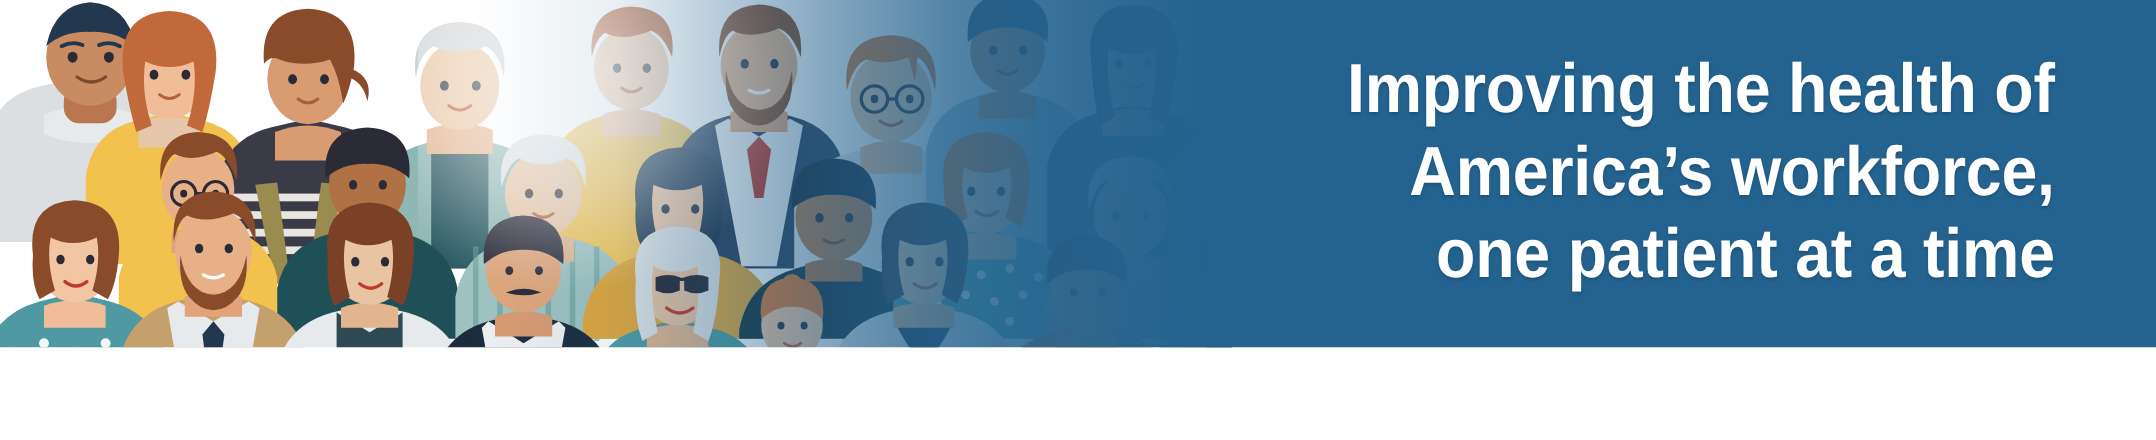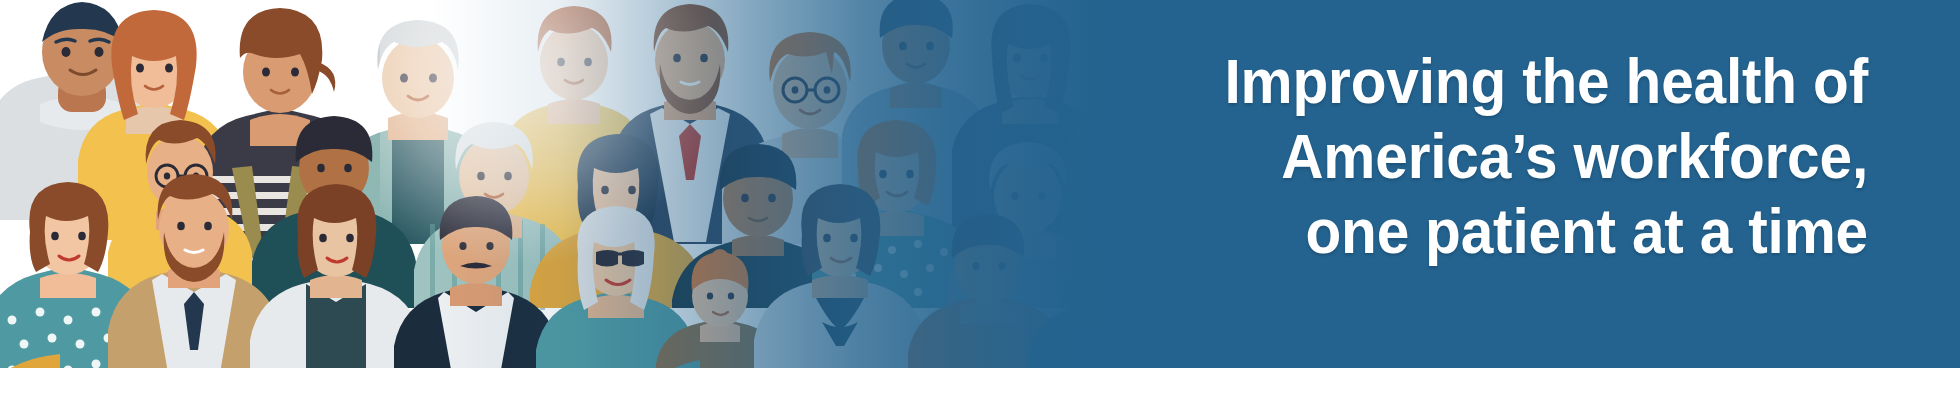--- a/index.html
+++ b/index.html
@@ -1,20 +1,20 @@
 <!DOCTYPE html>
 <html><head>
 <meta charset="utf-8">
 <style>
   html,body{margin:0;padding:0;background:#fff;}
   body{font-family:"Liberation Sans",sans-serif;}
 
   .banner{
     position:relative;
-    width:1960px;height:368px;
+    width:1960px;height:316px;
     overflow:hidden;
     background:#fff;
   }
 
   
   .crowd-art{
     position:absolute;left:0;top:0;
     width:1120px;height:400px;
     overflow:hidden;
   }

